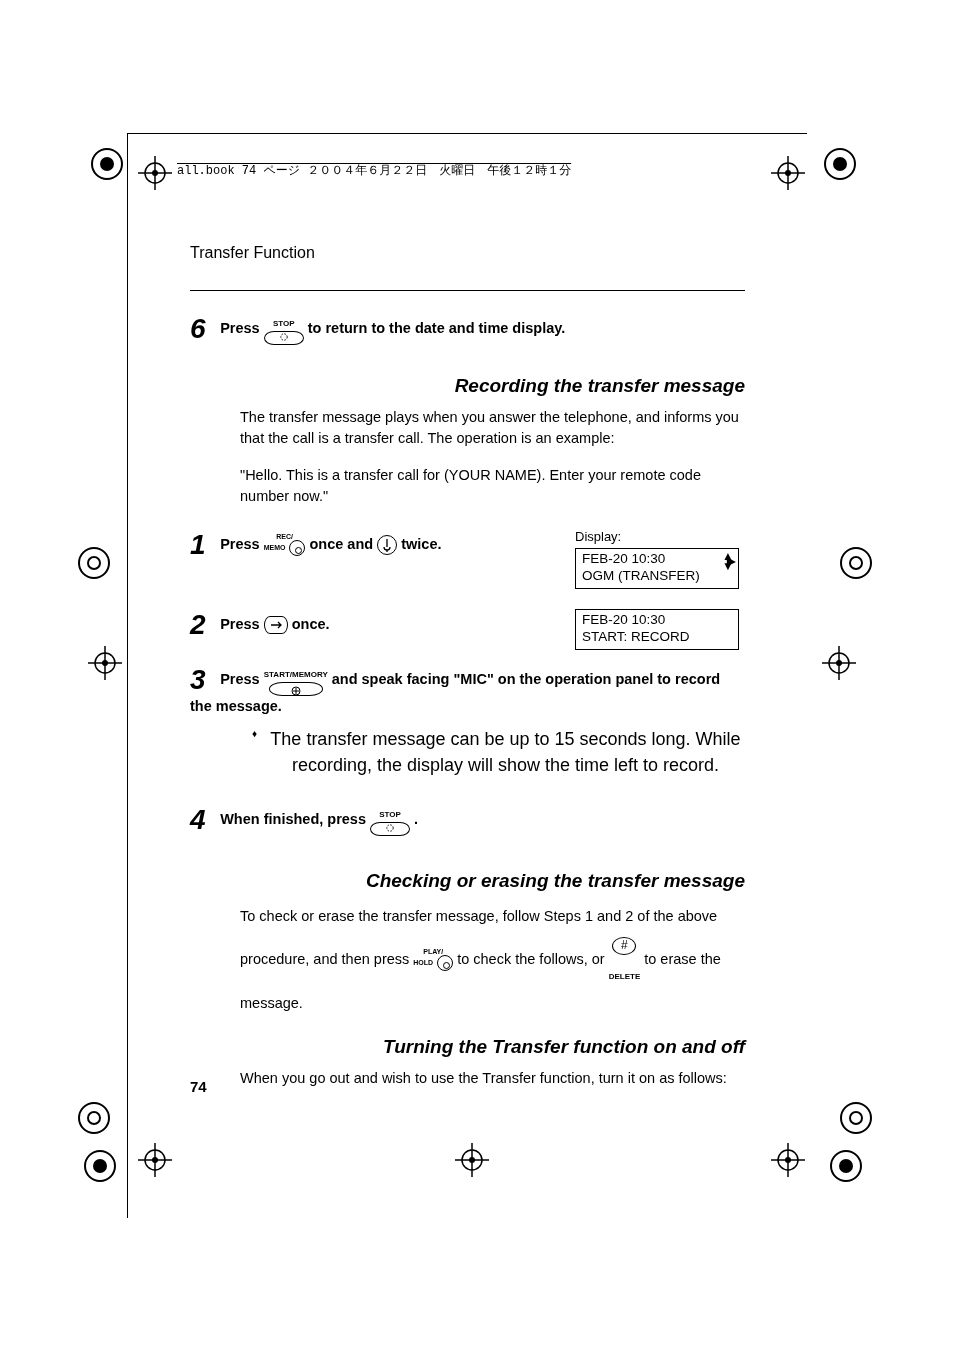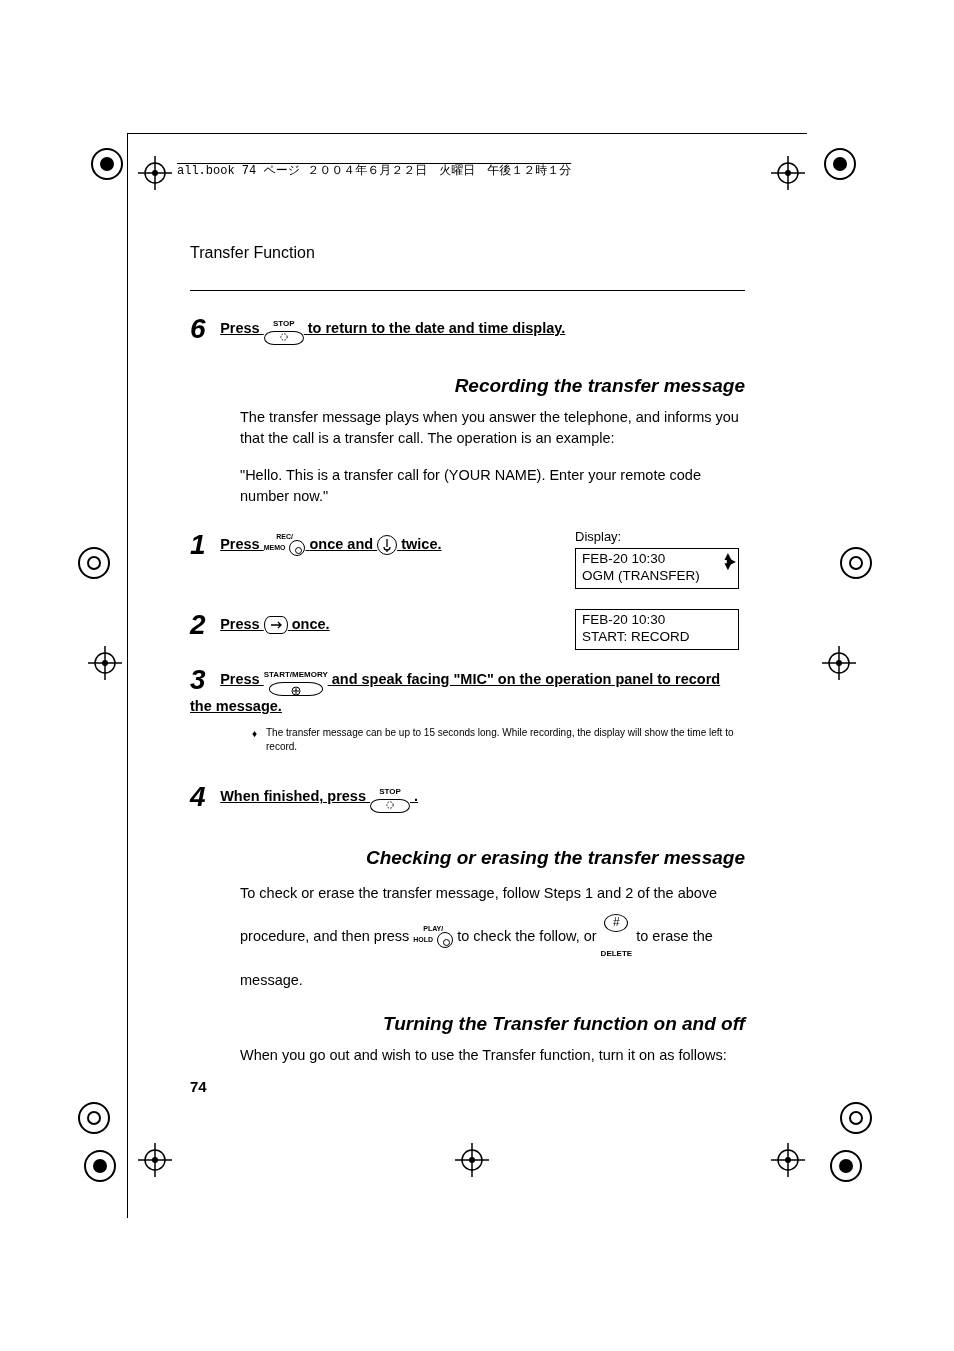--- a/index.html
+++ b/index.html
@@ -76,21 +76,20 @@
     font-weight: bold;
     font-style: italic;
     display: inline-block;
     vertical-align: middle;
     width: 26px;
   }
   .steptext {
     font-weight: bold;
     font-size: 14.5px;
     vertical-align: middle;
-    text-decoration: underline;
   }
   .bodytext {
     font-size: 14.5px;
     line-height: 1.45;
     margin-left: 50px;
   }
   .heading {
     font-size: 19px;
     font-weight: bold;
     font-style: italic;
@@ -135,21 +134,21 @@
     border-radius: 50%;
     width:18px;
     height:18px;
     vertical-align:middle;
     position:relative;
   }
   .smalloval .innerdot{
     position:absolute; width:5px;height:5px;border:1px solid #000;border-radius:50%; right:2px; top:6px;
   }
   .iconstack{ display:inline-block; vertical-align:middle; text-align:center;}
-  .bullet { margin-left: 62px; font-size:10px; line-height:1.45; position:relative; padding-left:14px;}
+  .bullet { margin-left: 62px; font-size:18px; line-height:1.45; position:relative; padding-left:14px;text-align:center;}
   .bullet::before{ content:"\2666"; position:absolute; left:0; top:1px; font-size:10px;}
   .pagenum { position:absolute; left:190px; top:1078px; font-weight:bold; font-size:15px;}
   
   .outerframeV1{ position:absolute; left:127px; top:133px; width:1px; height:1085px; background:#000;}
   .hashbtn{
     display:inline-block;
     border:1.4px solid #000;
     border-radius:50%;
     width:22px;height:16px;
     text-align:center;
@@ -347,21 +346,21 @@
 
     <div class="heading" style="margin-top:34px;">Checking or erasing the transfer message</div>
     <div class="bodytext" style="line-height:2.0;">
       <span>To check or erase the transfer message, follow Steps 1 and 2 of the above </span>
       <span>procedure, and then press  </span>
       <span class="iconstack" style="font-size:7px;font-weight:bold;line-height:0.9;">
         <span>PLAY/</span><br>
         <span>HOLD</span>
         <span class="smalloval" style="width:14px;height:14px;margin-left:2px;"><span class="innerdot"></span></span>
       </span>
-      <span>  to check the follow, or   </span>
+      <span>  to check the follows, or   </span>
       <span class="iconstack">
         <span class="hashbtn">#</span><br>
         <span class="keylabel" style="font-size:8px;">DELETE</span>
       </span>
       <span>   to erase </span>
       <span>the message.</span>
     </div>
 
     <div class="heading" style="margin-top:18px;">Turning the Transfer function on and off</div>
     <div class="bodytext">When you go out and wish to use the Transfer function, turn it on as follows:</div>

